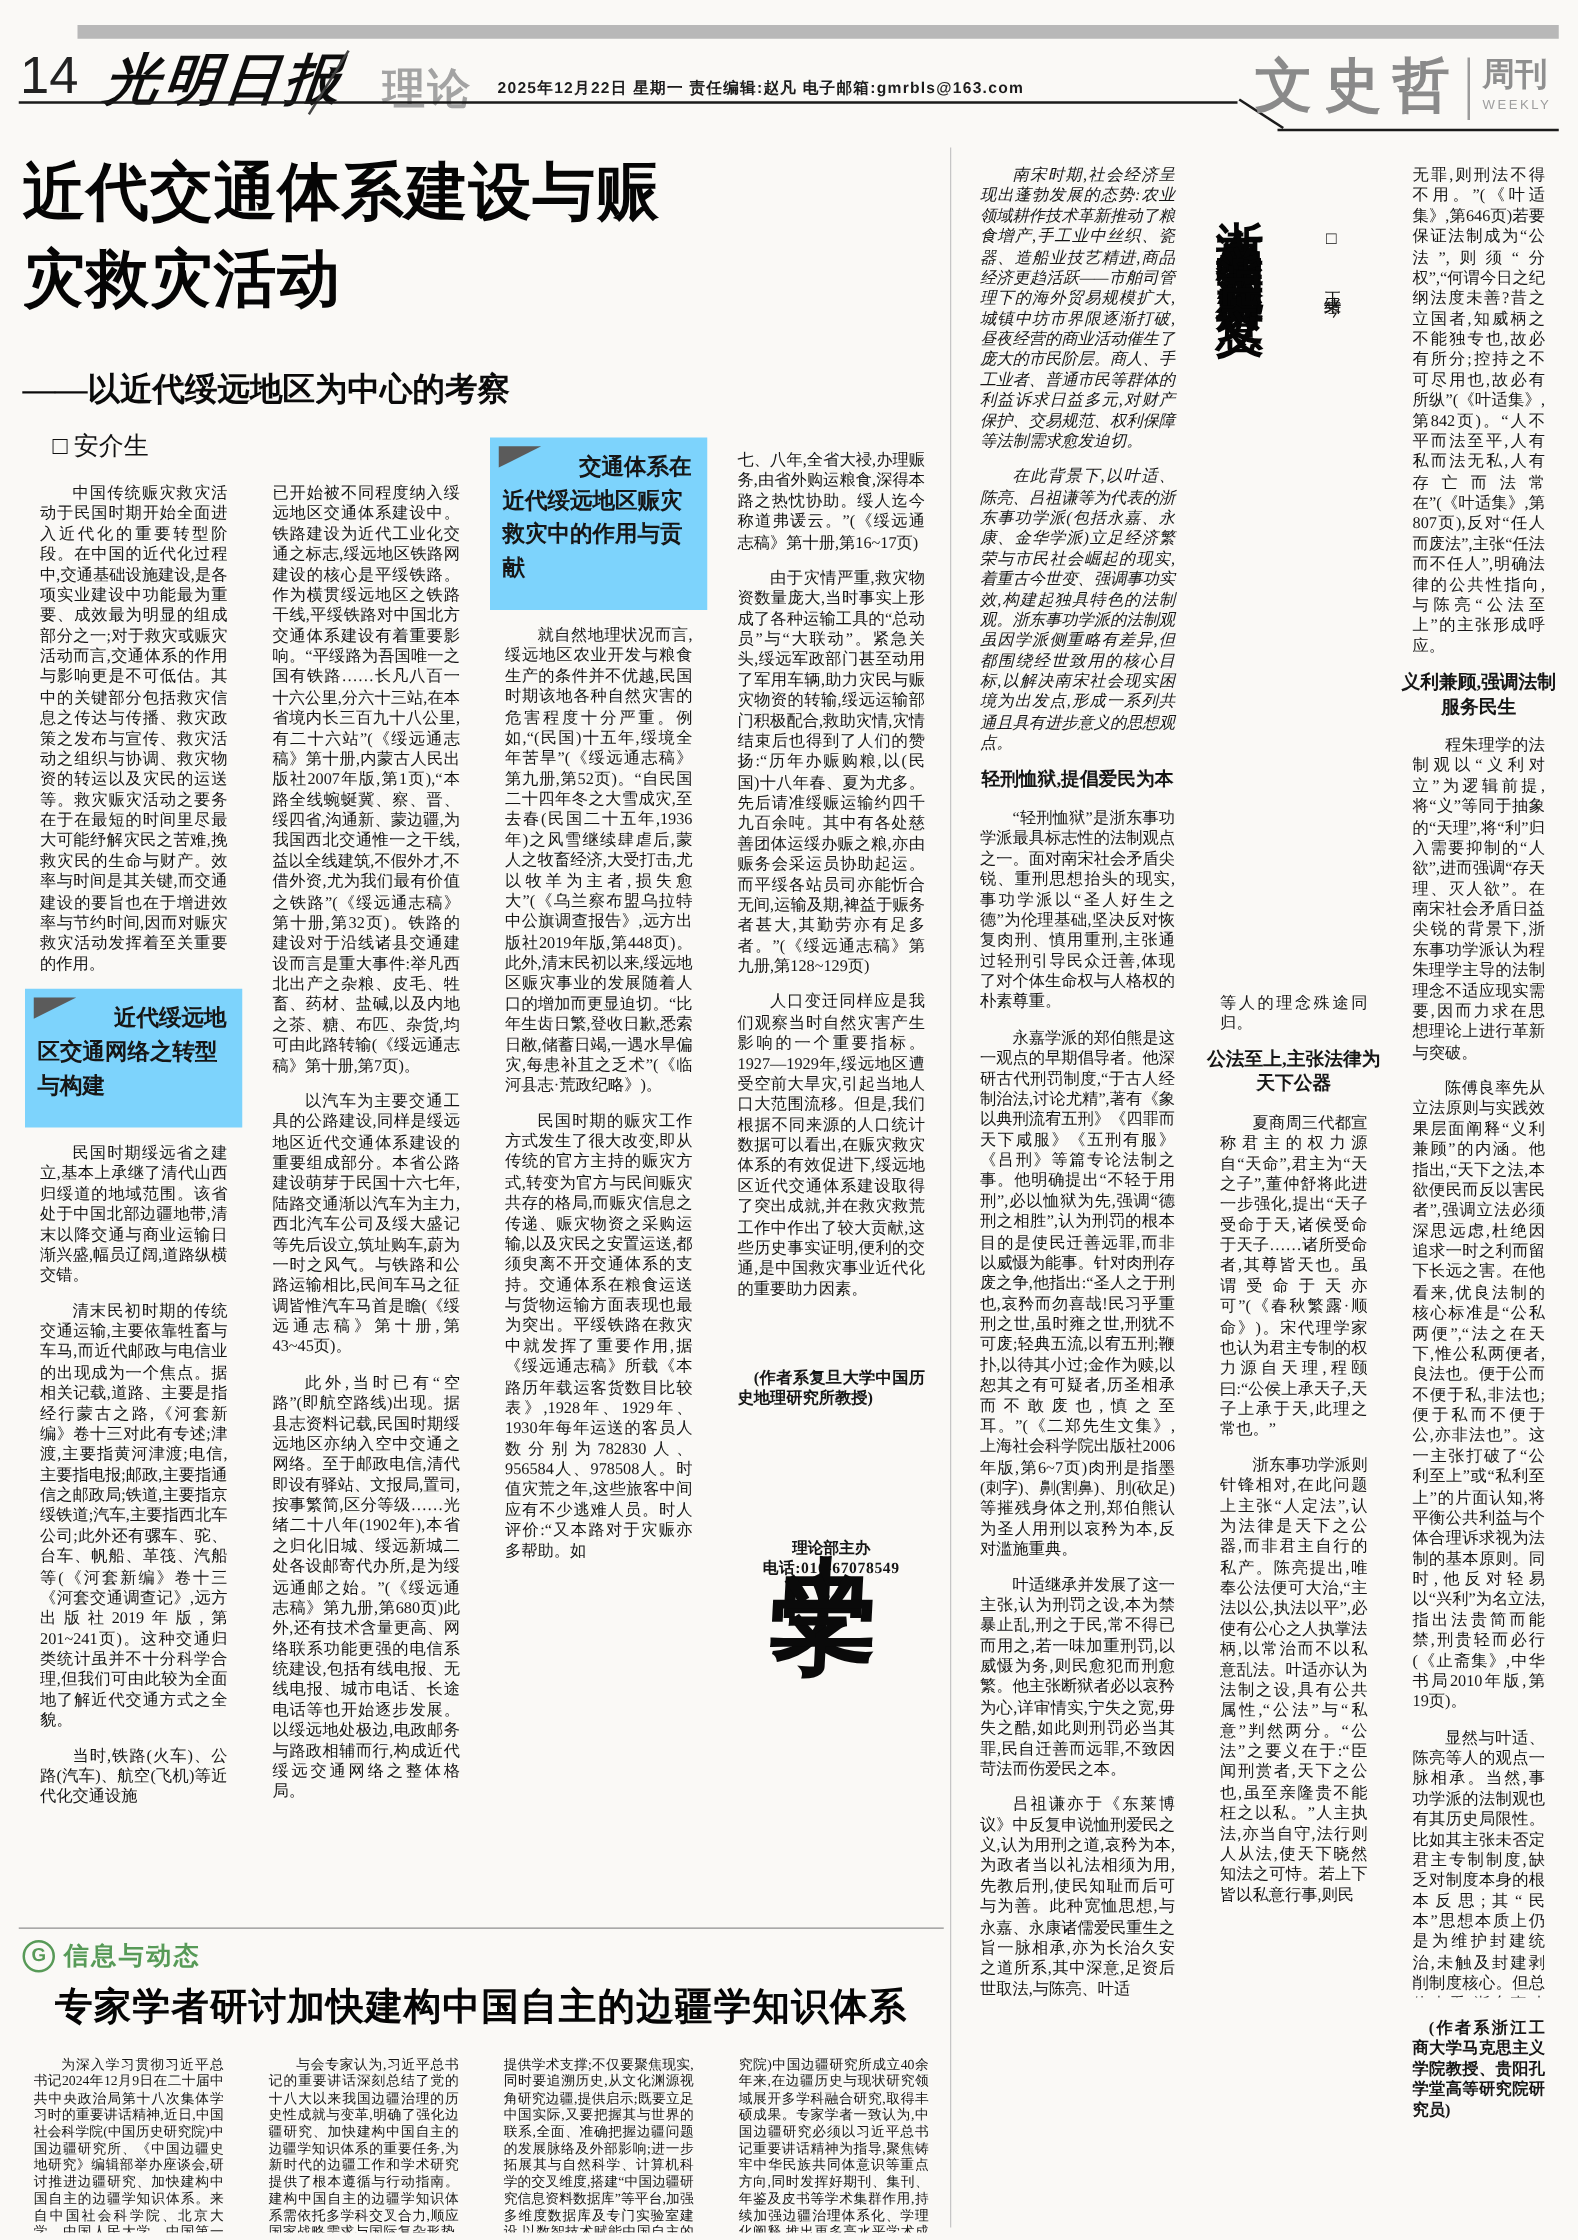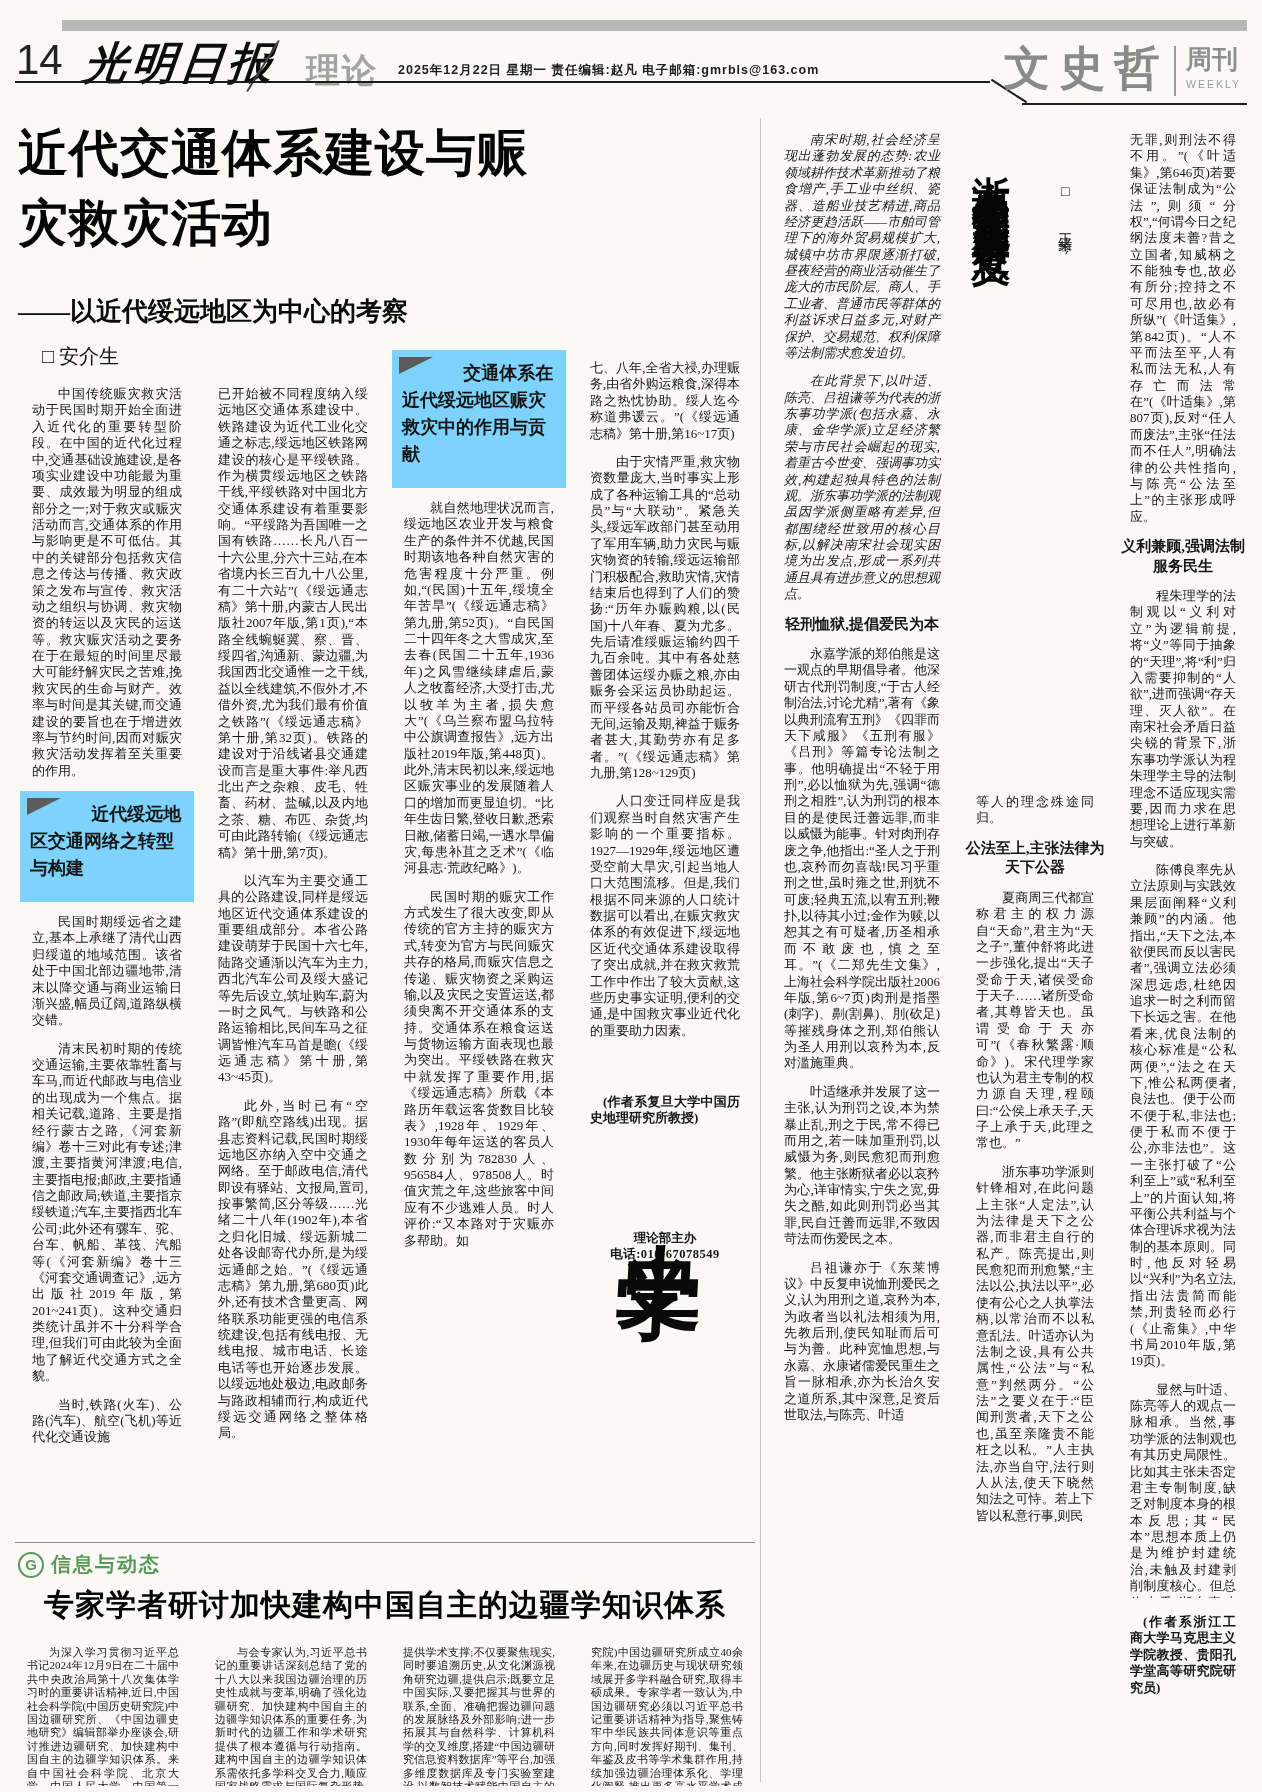--- a/index.html
+++ b/index.html
@@ -123,34 +123,35 @@
   <div class="logo-org">理论部主办</div>
   <div class="logo-phone">电话:010-67078549</div>
 </div>
 
 <div class="abs vrule"></div>
 
 <div class="ncol cA">
     <div class="blk blk-i">南宋时期,社会经济呈现出蓬勃发展的态势:农业领域耕作技术革新推动了粮食增产,手工业中丝织、瓷器、造船业技艺精进,商品经济更趋活跃——市舶司管理下的海外贸易规模扩大,城镇中坊市界限逐渐打破,昼夜经营的商业活动催生了庞大的市民阶层。商人、手工业者、普通市民等群体的利益诉求日益多元,对财产保护、交易规范、权利保障等法制需求愈发迫切。</div>
     <div class="blk blk-i">在此背景下,以叶适、陈亮、吕祖谦等为代表的浙东事功学派(包括永嘉、永康、金华学派)立足经济繁荣与市民社会崛起的现实,着重古今世变、强调事功实效,构建起独具特色的法制观。浙东事功学派的法制观虽因学派侧重略有差异,但都围绕经世致用的核心目标,以解决南宋社会现实困境为出发点,形成一系列共通且具有进步意义的思想观点。</div>
     <div class="blk blk-h">轻刑恤狱,提倡爱民为本</div>
+    <div class="blk blk-p">“轻刑恤狱”是浙东事功学派最具标志性的法制观点之一。面对南宋社会矛盾尖锐、重刑思想抬头的现实,事功学派以“圣人好生之德”为伦理基础,坚决反对恢复肉刑、慎用重刑,主张通过轻刑引导民众迁善,体现了对个体生命权与人格权的朴素尊重。</div>
     <div class="blk blk-p">永嘉学派的郑伯熊是这一观点的早期倡导者。他深研古代刑罚制度,“于古人经制治法,讨论尤精”,著有《象以典刑流宥五刑》《四罪而天下咸服》《五刑有服》《吕刑》等篇专论法制之事。他明确提出“不轻于用刑”,必以恤狱为先,强调“德刑之相胜”,认为刑罚的根本目的是使民迁善远罪,而非以威慑为能事。针对肉刑存废之争,他指出:“圣人之于刑也,哀矜而勿喜哉!民习乎重刑之世,虽时雍之世,刑犹不可废;轻典五流,以宥五刑;鞭扑,以待其小过;金作为赎,以恕其之有可疑者,历圣相承而不敢废也,慎之至耳。”(《二郑先生文集》,上海社会科学院出版社2006年版,第6~7页)肉刑是指墨(刺字)、劓(割鼻)、刖(砍足)等摧残身体之刑,郑伯熊认为圣人用刑以哀矜为本,反对滥施重典。</div>
     <div class="blk blk-p">叶适继承并发展了这一主张,认为刑罚之设,本为禁暴止乱,刑之于民,常不得已而用之,若一味加重刑罚,以威慑为务,则民愈犯而刑愈繁。他主张断狱者必以哀矜为心,详审情实,宁失之宽,毋失之酷,如此则刑罚必当其罪,民自迁善而远罪,不致因苛法而伤爱民之本。</div>
     <div class="blk blk-p">吕祖谦亦于《东莱博议》中反复申说恤刑爱民之义,认为用刑之道,哀矜为本,为政者当以礼法相须为用,先教后刑,使民知耻而后可与为善。此种宽恤思想,与永嘉、永康诸儒爱民重生之旨一脉相承,亦为长治久安之道所系,其中深意,足资后世取法,与陈亮、叶适</div>
   </div>
 <div class="ncol cB">
   <div class="vtblock">
     <div class="vtitle">浙东事功学派法制观及其历史意义</div>
     <div class="vbyline">□ 王绪琴</div>
   </div>
   <div class="sublist">
       <div class="blk blk-pc">等人的理念殊途同归。</div>
       <div class="blk blk-h">公法至上,主张法律为天下公器</div>
       <div class="blk blk-p">夏商周三代都宣称君主的权力源自“天命”,君主为“天之子”,董仲舒将此进一步强化,提出“天子受命于天,诸侯受命于天子……诸所受命者,其尊皆天也。虽谓受命于天亦可”(《春秋繁露·顺命》)。宋代理学家也认为君主专制的权力源自天理,程颐曰:“公侯上承天子,天子上承于天,此理之常也。”</div>
-      <div class="blk blk-p">浙东事功学派则针锋相对,在此问题上主张“人定法”,认为法律是天下之公器,而非君主自行的私产。陈亮提出,则民愈犯而刑愈繁,“主法以公,执法以平”,必使有公心之人执掌法柄,以常治而不以私意乱法。叶适亦认为法制之设,具有公共属性,“公法”与“私意”判然两分。“公法”之要义在于:“臣闻刑赏者,天下之公也,虽至亲隆贵不能枉之以私。”人主执法,亦当自守,法行则人从法,使天下晓然知法之可恃。若上下皆以私意行事,则民</div>
+      <div class="blk blk-p">浙东事功学派则针锋相对,在此问题上主张“人定法”,认为法律是天下之公器,而非君主自行的私产。陈亮提出,唯奉公法便可大治,“主法以公,执法以平”,必使有公心之人执掌法柄,以常治而不以私意乱法。叶适亦认为法制之设,具有公共属性,“公法”与“私意”判然两分。“公法”之要义在于:“臣闻刑赏者,天下之公也,虽至亲隆贵不能枉之以私。”人主执法,亦当自守,法行则人从法,使天下晓然知法之可恃。若上下皆以私意行事,则民</div>
     </div>
 </div>
 <div class="ncol cC">
   <div class="sublist">
       <div class="blk blk-pc">无罪,则刑法不得不用。”(《叶适集》,第646页)若要保证法制成为“公法”,则须“分权”,“何谓今日之纪纲法度未善?昔之立国者,知威柄之不能独专也,故必有所分;控持之不可尽用也,故必有所纵”(《叶适集》,第842页)。“人不平而法至平,人有私而法无私,人有存亡而法常在”(《叶适集》,第807页),反对“任人而废法”,主张“任法而不任人”,明确法律的公共性指向,与陈亮“公法至上”的主张形成呼应。</div>
       <div class="blk blk-h">义利兼顾,强调法制服务民生</div>
       <div class="blk blk-p">程朱理学的法制观以“义利对立”为逻辑前提,将“义”等同于抽象的“天理”,将“利”归入需要抑制的“人欲”,进而强调“存天理、灭人欲”。在南宋社会矛盾日益尖锐的背景下,浙东事功学派认为程朱理学主导的法制理念不适应现实需要,因而力求在思想理论上进行革新与突破。</div>
       <div class="blk blk-p">陈傅良率先从立法原则与实践效果层面阐释“义利兼顾”的内涵。他指出,“天下之法,本欲便民而反以害民者”,强调立法必须深思远虑,杜绝因追求一时之利而留下长远之害。在他看来,优良法制的核心标准是“公私两便”,“法之在天下,惟公私两便者,良法也。便于公而不便于私,非法也;便于私而不便于公,亦非法也”。这一主张打破了“公利至上”或“私利至上”的片面认知,将平衡公共利益与个体合理诉求视为法制的基本原则。同时,他反对轻易以“兴利”为名立法,指出法贵简而能禁,刑贵轻而必行(《止斋集》,中华书局2010年版,第19页)。</div>
       <div class="blk blk-p">显然与叶适、陈亮等人的观点一脉相承。当然,事功学派的法制观也有其历史局限性。比如其主张未否定君主专制制度,缺乏对制度本身的根本反思;其“民本”思想本质上仍是为维护封建统治,未触及封建剥削制度核心。但总体来看,浙东事功学派形成了以“经世致用”为核心、“义利并举”为伦理、“权利保障”为底色的法制观,彰显了人道精神对专制伦理的突破,具有一定的进步意义。</div>
     </div>

